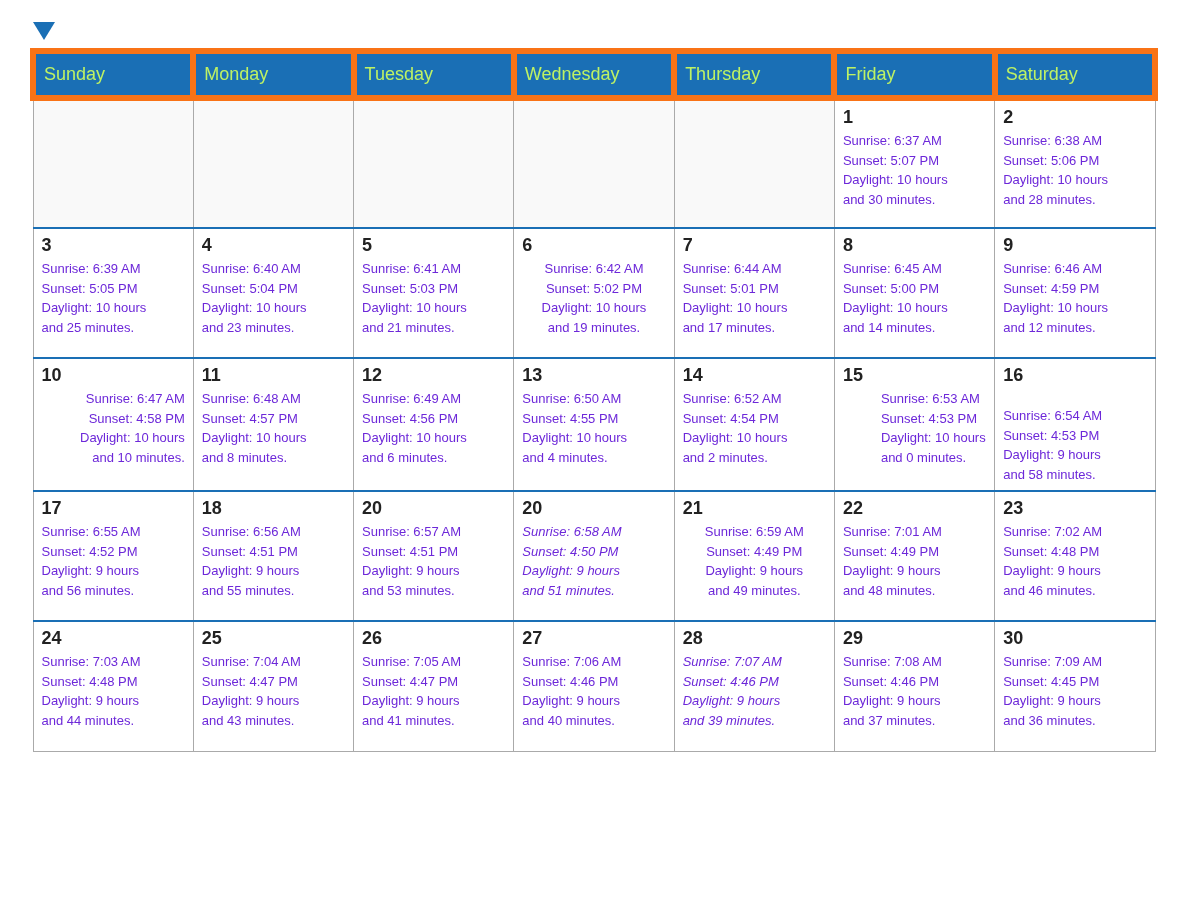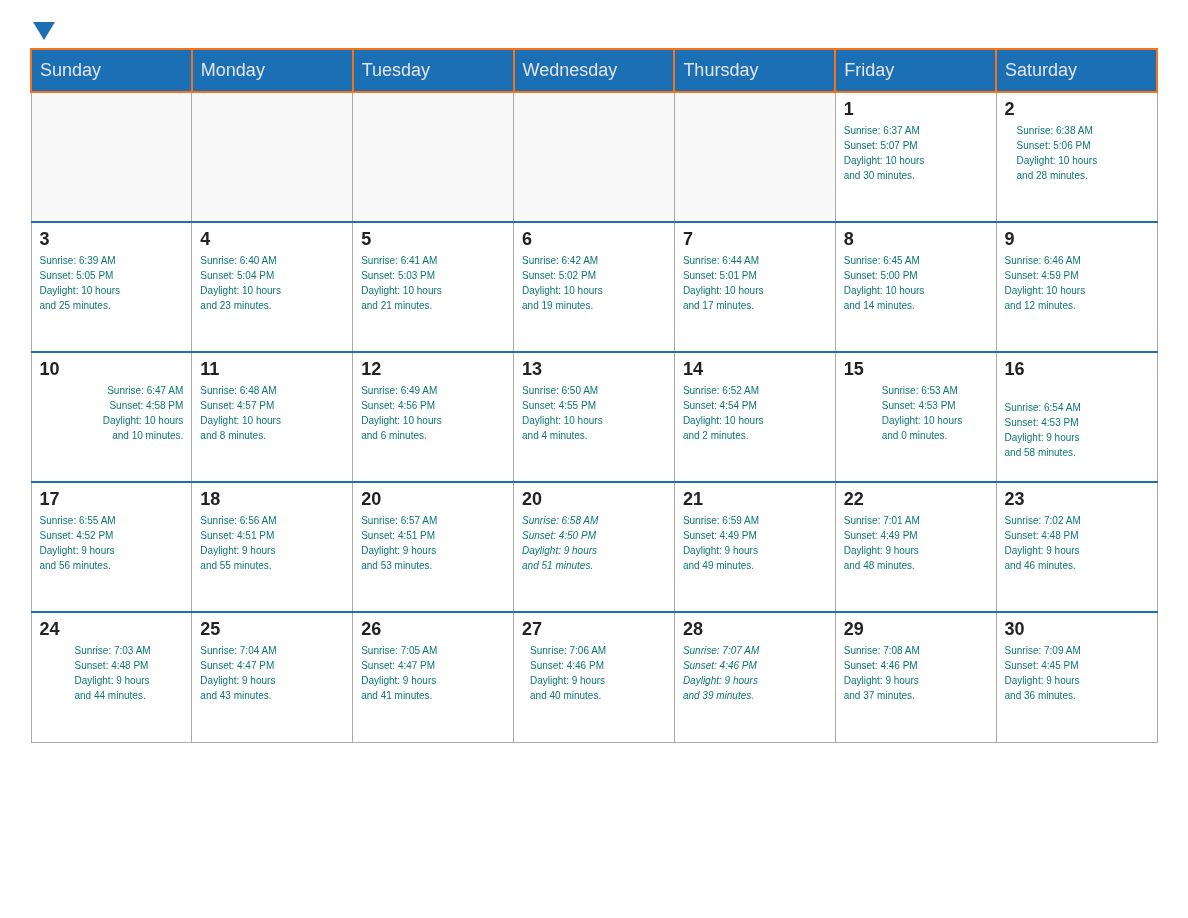--- a/index.html
+++ b/index.html
@@ -35,48 +35,48 @@
       color: #555;
       margin-top: 4px;
     }
     .calendar {
       width: 100%;
       border-collapse: collapse;
       margin-top: 8px;
     }
     .calendar th {
       background-color: #1a6fb5;
-      color: #e5e5e5;
+      color: #bef264;
       font-size: 18px;
       font-weight: normal;
       padding: 10px 8px;
       text-align: left;
-      border: 2px solid #f97316;
+      border: 6px solid #f97316;
     }
     .calendar td {
       vertical-align: top;
       border: 1px solid #aaa;
       padding: 6px 8px;
       width: calc(100% / 7);
       min-height: 110px;
       height: 130px;
     }
     .calendar tr.week-row td {
       border-top: 2px solid #1a6fb5;
     }
     .day-num {
       font-size: 18px;
       font-weight: bold;
       color: #222;
       display: block;
       margin-bottom: 3px;
     }
     .day-info {
-      font-size: 10px;
-      color: #0f766e;
+      font-size: 13px;
+      color: #6d28d9;
       line-height: 1.5;
     }
     .empty-cell {
       background: #f9f9f9;
     }
     .logo-general {
       font-size: 30px;
       font-weight: bold;
       color: #222;
     }
@@ -130,21 +130,21 @@
         <td class="empty-cell"></td>
         <td>
           <span class="day-num">1</span>
           <div class="day-info" style="white-space: pre-line;">Sunrise: 6:37 AM
 Sunset: 5:07 PM
 Daylight: 10 hours
 and 30 minutes.</div>
         </td>
         <td>
           <span class="day-num">2</span>
-          <div class="day-info" style="white-space: pre-line; margin-left: 12px;">Sunrise: 6:38 AM
+          <div class="day-info" style="white-space: pre-line;">Sunrise: 6:38 AM
 Sunset: 5:06 PM
 Daylight: 10 hours
 and 28 minutes.</div>
         </td>
       </tr>
       <tr class="week-row">
         <td>
           <span class="day-num">3</span>
           <div class="day-info" style="white-space: pre-line;">Sunrise: 6:39 AM
 Sunset: 5:05 PM
@@ -160,21 +160,21 @@
         </td>
         <td>
           <span class="day-num">5</span>
           <div class="day-info" style="white-space: pre-line;">Sunrise: 6:41 AM
 Sunset: 5:03 PM
 Daylight: 10 hours
 and 21 minutes.</div>
         </td>
         <td>
           <span class="day-num">6</span>
-          <div class="day-info" style="white-space: pre-line;">Sunrise: 6:42 AM
+          <div class="day-info" style="white-space: pre-line; text-align: center;">Sunrise: 6:42 AM
 Sunset: 5:02 PM
 Daylight: 10 hours
 and 19 minutes.</div>
         </td>
         <td>
           <span class="day-num">7</span>
           <div class="day-info" style="white-space: pre-line;">Sunrise: 6:44 AM
 Sunset: 5:01 PM
 Daylight: 10 hours
 and 17 minutes.</div>
@@ -269,21 +269,21 @@
         </td>
         <td>
           <span class="day-num">20</span>
           <div class="day-info" style="white-space: pre-line; font-style: italic;">Sunrise: 6:58 AM
 Sunset: 4:50 PM
 Daylight: 9 hours
 and 51 minutes.</div>
         </td>
         <td>
           <span class="day-num">21</span>
-          <div class="day-info" style="white-space: pre-line;">Sunrise: 6:59 AM
+          <div class="day-info" style="white-space: pre-line; text-align: center;">Sunrise: 6:59 AM
 Sunset: 4:49 PM
 Daylight: 9 hours
 and 49 minutes.</div>
         </td>
         <td>
           <span class="day-num">22</span>
           <div class="day-info" style="white-space: pre-line;">Sunrise: 7:01 AM
 Sunset: 4:49 PM
 Daylight: 9 hours
 and 48 minutes.</div>
@@ -292,42 +292,42 @@
           <span class="day-num">23</span>
           <div class="day-info" style="white-space: pre-line;">Sunrise: 7:02 AM
 Sunset: 4:48 PM
 Daylight: 9 hours
 and 46 minutes.</div>
         </td>
       </tr>
       <tr class="week-row">
         <td>
           <span class="day-num">24</span>
-          <div class="day-info" style="white-space: pre-line; margin-left: 35px;">Sunrise: 7:03 AM
+          <div class="day-info" style="white-space: pre-line;">Sunrise: 7:03 AM
 Sunset: 4:48 PM
 Daylight: 9 hours
 and 44 minutes.</div>
         </td>
         <td>
           <span class="day-num">25</span>
           <div class="day-info" style="white-space: pre-line;">Sunrise: 7:04 AM
 Sunset: 4:47 PM
 Daylight: 9 hours
 and 43 minutes.</div>
         </td>
         <td>
           <span class="day-num">26</span>
           <div class="day-info" style="white-space: pre-line;">Sunrise: 7:05 AM
 Sunset: 4:47 PM
 Daylight: 9 hours
 and 41 minutes.</div>
         </td>
         <td>
           <span class="day-num">27</span>
-          <div class="day-info" style="white-space: pre-line; margin-left: 8px;">Sunrise: 7:06 AM
+          <div class="day-info" style="white-space: pre-line;">Sunrise: 7:06 AM
 Sunset: 4:46 PM
 Daylight: 9 hours
 and 40 minutes.</div>
         </td>
         <td>
           <span class="day-num">28</span>
           <div class="day-info" style="white-space: pre-line; font-style: italic;">Sunrise: 7:07 AM
 Sunset: 4:46 PM
 Daylight: 9 hours
 and 39 minutes.</div>

